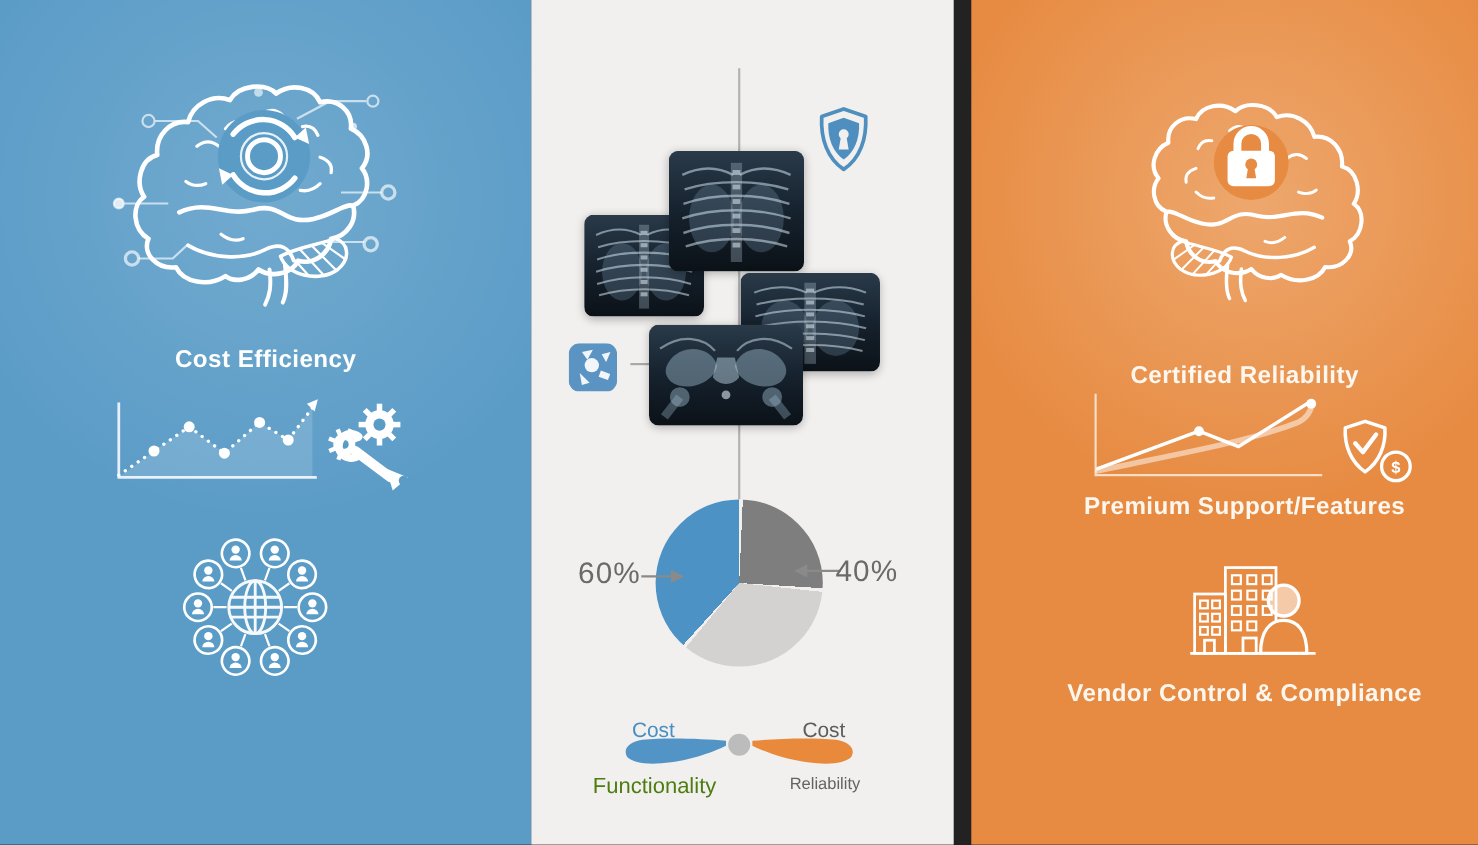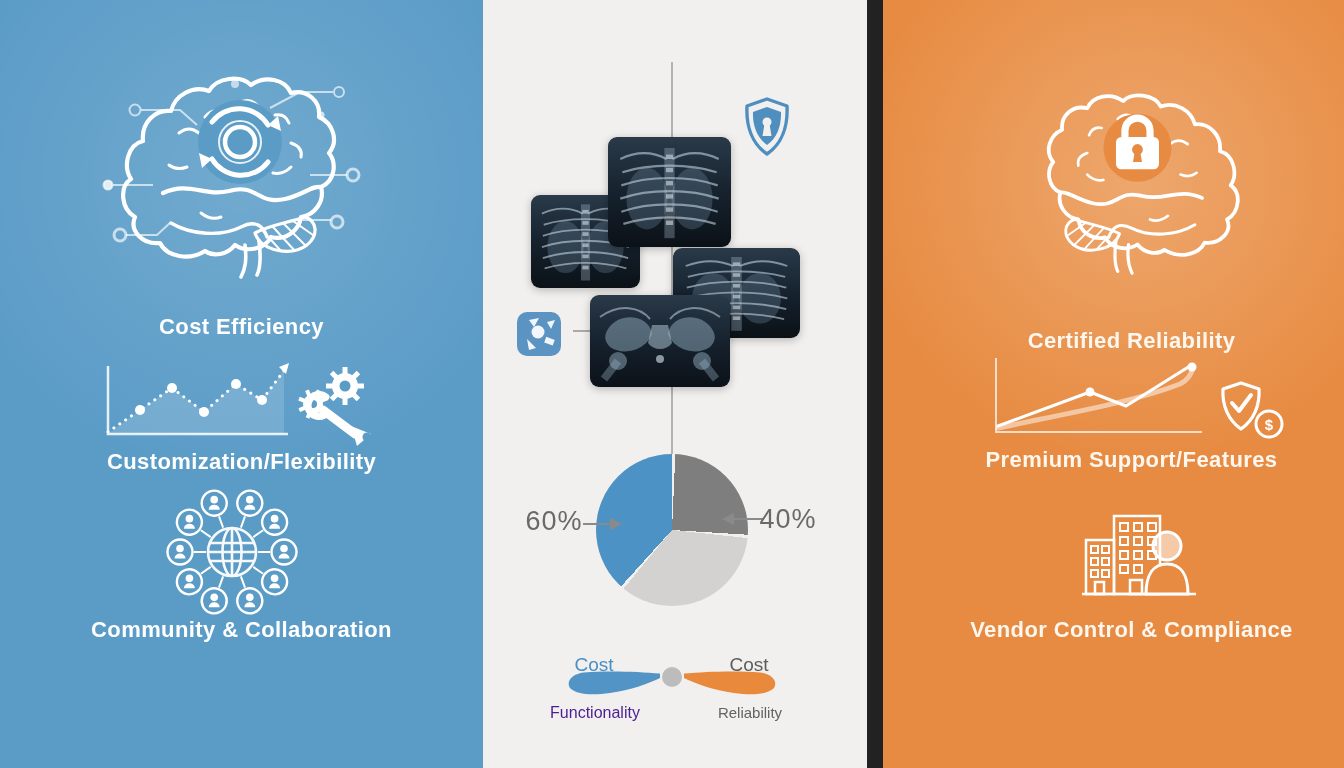--- a/index.html
+++ b/index.html
@@ -186,21 +186,20 @@
           <circle cx="20" cy="42" r="4" fill="#5b9cc7"></circle>
       </g>
       <g>
         <path d="M33,35 A11,11 0 1 0 34,51" stroke="#fff" stroke-width="7" fill="none" stroke-linecap="round"></path>
         <path d="M30,48 L62,72" stroke="#fff" stroke-width="9" stroke-linecap="round"></path>
         <polygon points="58,64 78,72 64,84" fill="#fff"></polygon>
         <circle cx="74" cy="75" r="4.5" fill="#5b9cc7"></circle>
       </g>
     </svg>
 
-    <div class="cap cap-left" style="top:449px">Customization/Flexibility</div>
 
     <svg class="abs" style="left:157px;top:477px" width="150" height="150" viewBox="0 0 150 150">
       <g stroke="#fff" fill="none" stroke-width="2.6" opacity=".95">
         <circle cx="75" cy="75" r="24"></circle>
         <ellipse cx="75" cy="75" rx="9.5" ry="24"></ellipse>
         <path d="M53,66 H97"></path>
           <path d="M51.5,75 H98.5"></path>
           <path d="M53,84 H97"></path>
         <path d="M75,51 V99"></path>
       </g>
@@ -281,21 +280,20 @@
             <line x1="75" y1="49" x2="75" y2="37" stroke="#fff" stroke-width="2"></line>
             <circle cx="75" cy="23" r="12.5" stroke="#fff" stroke-width="2.4" fill="none"></circle>
             <g transform="rotate(-160 75 23)">
               <circle cx="75" cy="19.5" r="3.8" fill="#fff"></circle>
               <path d="M69.5,29.5 a5.5,5 0 0 1 11,0 z" fill="#fff"></path>
             </g>
           </g>
       </g>
     </svg>
 
-    <div class="cap cap-left" style="top:617px">Community &amp; Collaboration</div>
   </section>
 
   <section class="panel panel-middle">
 
     <div class="divider"></div>
 
     <div class="xray" style="left:48px;top:195px;width:109px;height:93px;z-index:1">
       <svg viewBox="0 0 120 100" preserveAspectRatio="none">
           <use href="#chestXray"></use>
         </svg>
@@ -347,21 +345,21 @@
     </svg>
 
     <svg class="abs" style="left:37px;top:650px" width="300" height="60" viewBox="0 0 300 60">
       <path d="M140,23.5 C118,21.5 86,20.5 64,22.5 C52,24 46,31 50,38 C56,44.5 72,45.5 90,43 C110,40.5 130,33 140,28 Z" fill="#5394c7"></path>
       <path d="M164,23.5 C186,21.5 218,20.5 240,22.5 C252,24 258,31 254,38 C248,44.5 232,45.5 214,43 C194,40.5 174,33 164,28 Z" fill="#e8893b"></path>
       <circle cx="152" cy="27" r="10" fill="#bcbcbc"></circle>
     </svg>
 
     <div class="mini-label" style="left:71px;top:654px;width:80px;font-size:19px;color:#4a8fc4">Cost</div>
     <div class="mini-label" style="left:226px;top:654px;width:80px;font-size:19px;color:#5d5d5d">Cost</div>
-    <div class="mini-label" style="left:32px;top:704px;width:160px;font-size:16px;color:#4c1d95">Functionality</div>
+    <div class="mini-label" style="left:32px;top:704px;width:160px;font-size:20px;color:#4d7c0f">Functionality</div>
     <div class="mini-label" style="left:187px;top:704px;width:160px;font-size:15px;color:#636363">Reliability</div>
   </section>
 
   <section class="panel panel-right">
 
     <svg class="abs" style="left:129px;top:92px" width="242" height="184" viewBox="0 0 270 205">
       <use href="#brainShape" transform="translate(270,0) scale(-1,1)"></use>
       <circle cx="140" cy="62" r="38" fill="#e78b42"></circle>
       <g>
         <path d="M126,52 v-9 a14,14 0 0 1 28,0 v9" stroke="#fff" stroke-width="8" fill="none"></path>

